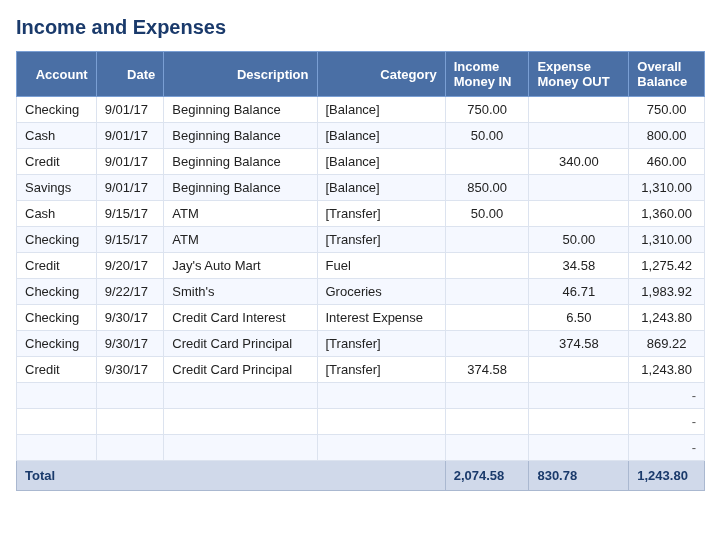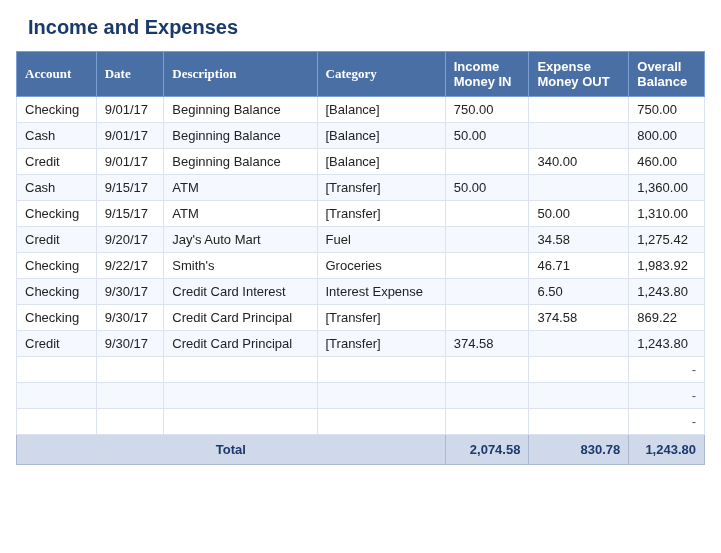--- a/index.html
+++ b/index.html
@@ -8,64 +8,62 @@
       font-size: 13px;
       background: #fff;
       padding: 16px;
       width: 721px;
     }
     h1 {
       font-size: 20px;
       font-weight: bold;
       color: #1a3a6b;
       margin-bottom: 12px;
-      margin-left: 12px;
     }
     table {
       width: 100%;
       border-collapse: collapse;
       border: 1px solid #ccc;
     }
     thead tr {
       background-color: #4a6fa5;
       color: #fff;
     }
     thead th {
       padding: 7px 8px;
       text-align: left;
       font-weight: bold;
       font-size: 13px;
       border: 1px solid #7a9fd4;
     }
-    thead th.left { text-align: left; font-family: Liberation Serif, serif; }
+    thead th.left { text-align: right; }
     tbody tr {
       background: #fff;
     }
     tbody tr:nth-child(even) {
       background: #f5f8ff;
     }
     tbody td {
       padding: 5px 8px;
       border: 1px solid #dce3ef;
       color: #222;
       font-size: 13px;
     }
-    tbody td.num { text-align: left; }
+    tbody td.num { text-align: center; }
     tfoot tr {
       background-color: #d0d9ea;
     }
     tfoot td {
       padding: 7px 8px;
       font-weight: bold;
       font-size: 13px;
       border: 1px solid #aab8d0;
       color: #1a3a6b;
-      text-align: center;
-    }
-    tfoot td.num { text-align: right; }
+    }
+    tfoot td.num { }
     .empty-dash {
       text-align: right;
       color: #555;
     }
   </style>
 </head>
 <body>
 
 <h1>Income and Expenses</h1>
 
@@ -103,20 +101,29 @@
       <tr>
       <td>Credit</td>
       <td>9/01/17</td>
       <td>Beginning Balance</td>
       <td>[Balance]</td>
       <td class="num"></td>
       <td class="num">340.00</td>
       <td class="num">460.00</td>
     </tr>
       <tr>
+      <td>Savings</td>
+      <td>9/01/17</td>
+      <td>Beginning Balance</td>
+      <td>[Balance]</td>
+      <td class="num">850.00</td>
+      <td class="num"></td>
+      <td class="num">1,310.00</td>
+    </tr>
+      <tr>
       <td>Cash</td>
       <td>9/15/17</td>
       <td>ATM</td>
       <td>[Transfer]</td>
       <td class="num">50.00</td>
       <td class="num"></td>
       <td class="num">1,360.00</td>
     </tr>
       <tr>
       <td>Checking</td>

